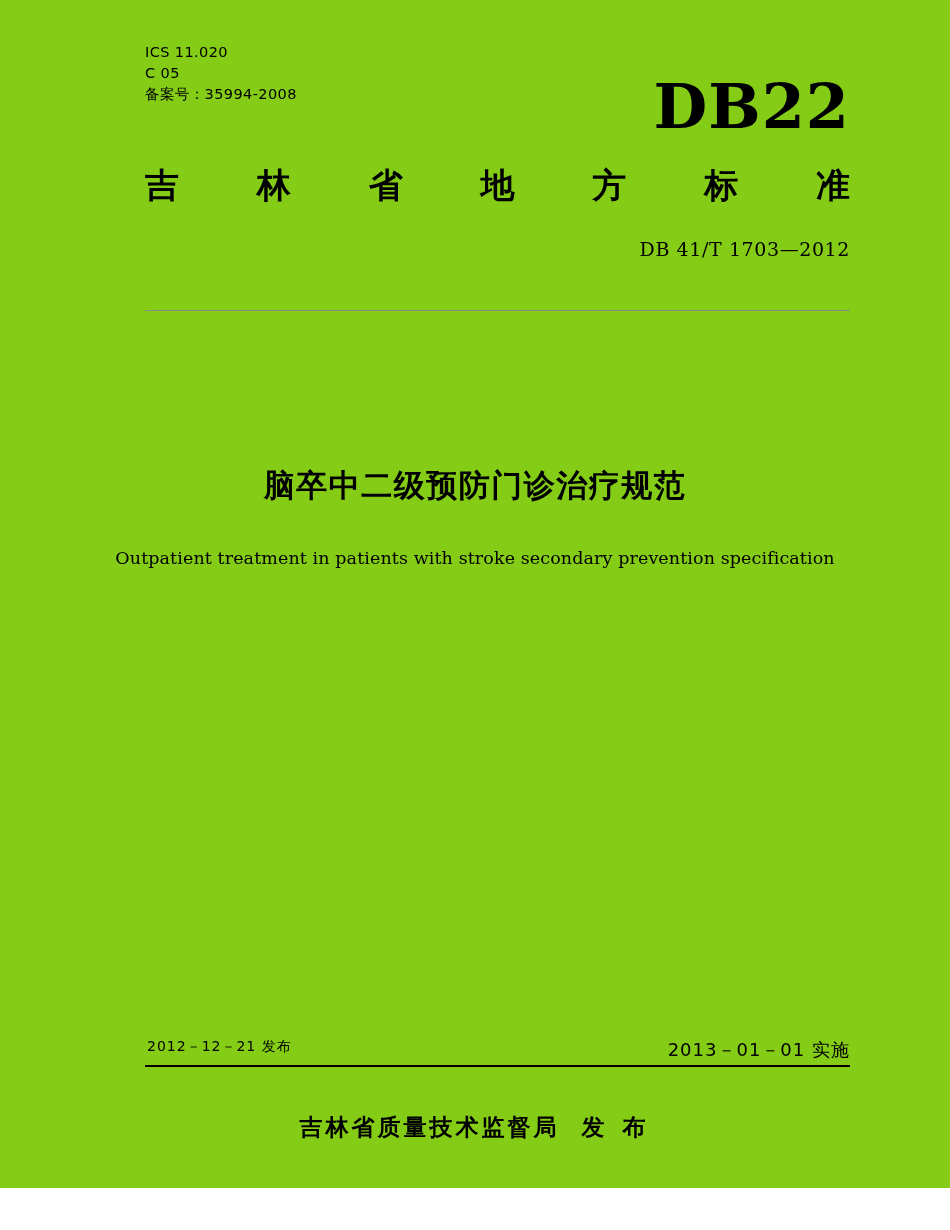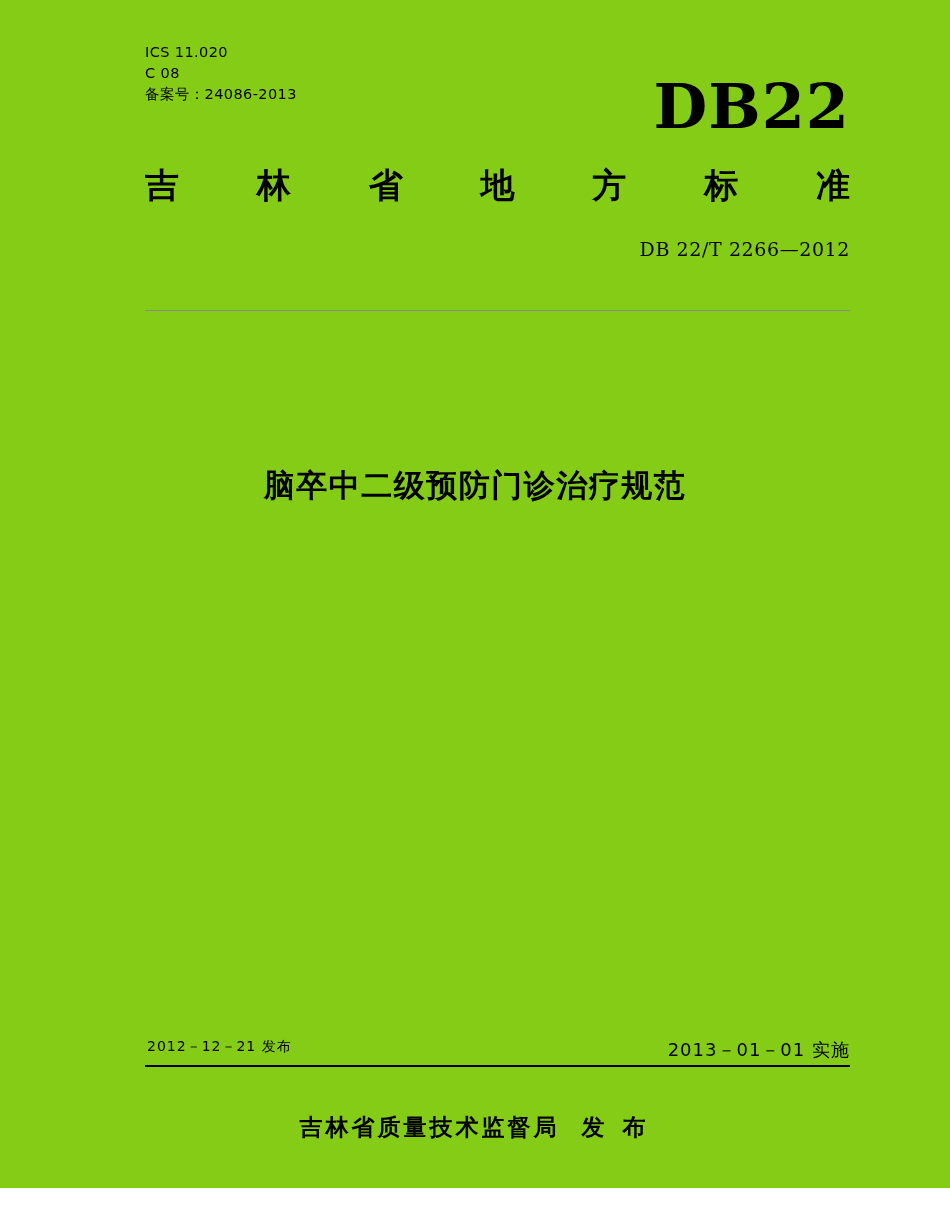--- a/index.html
+++ b/index.html
@@ -147,41 +147,42 @@
     letter-spacing: 5px;
   }
 </style>
 </head>
 <body>
 
 <div class="page">
 
   <div class="header-codes">
     <div>ICS 11.020</div>
-    <div>C 08</div>
-    <div>备案号：24086-2013</div>
+    <div>C 05</div>
+    <div>备案号：35994-2008</div>
   </div>
 
   <div class="db22">DB22</div>
 
   <div class="province-line">
     <span>吉</span>
     <span>林</span>
     <span>省</span>
     <span>地</span>
     <span>方</span>
     <span>标</span>
     <span>准</span>
   </div>
 
-  <div class="std-number">DB 22/T 2266—2012</div>
+  <div class="std-number">DB 41/T 1703—2012</div>
 
   <div class="rule-top"></div>
 
   <div class="title-cn">脑卒中二级预防门诊治疗规范</div>
+  <div class="title-en">Outpatient treatment in patients with stroke secondary prevention specification</div>
 
   <div class="issue-date">2012－12－21 发布</div>
   <div class="effect-date">2013－01－01 实施</div>
   <div class="rule-bottom"></div>
 
   <div class="publisher">
     <span>吉林省质量技术监督局</span><span class="pub-verb">发 布</span>
   </div>
 
 </div>

